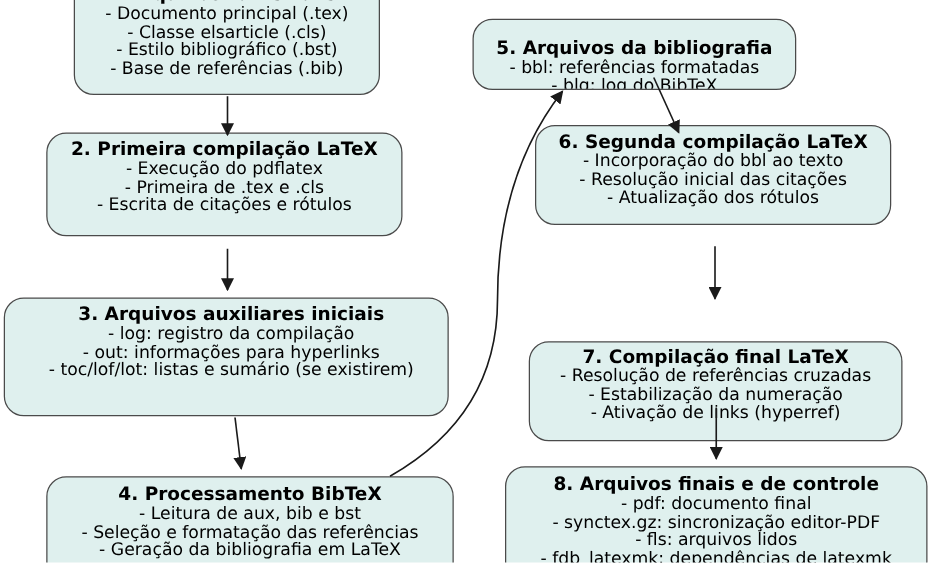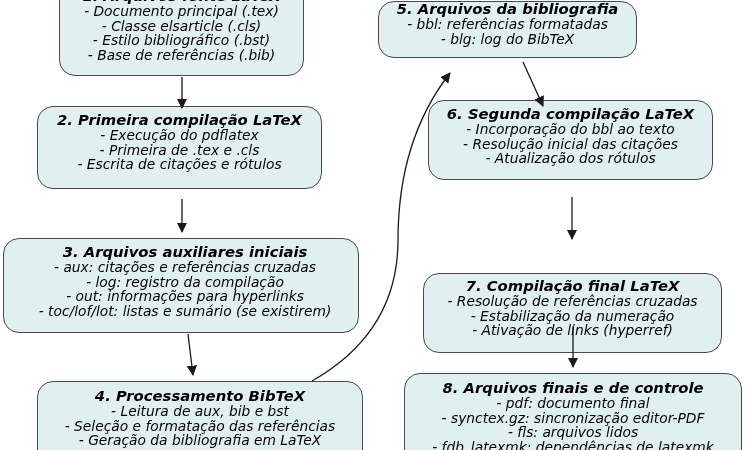--- a/index.html
+++ b/index.html
@@ -4,21 +4,21 @@
 <style>
   html, body { margin: 0; padding: 0; }
   body {
     width: 750px; height: 450px;
     position: relative;
     overflow: hidden;
     background: #ffffff;
     font-family: "DejaVu Sans", "Liberation Sans", sans-serif;
     color: #000000;
   }
-  .stage { position: absolute; inset: 0; width: 750px; height: 450px; font-style: italic; }
+  .stage { position: absolute; inset: 0; width: 750px; height: 450px; }
   .box {
     position: absolute;
     box-sizing: border-box;
     background: #dff0ee;
     border: 1.5px solid #4a4a4a;
     border-radius: 16px;
     text-align: center;
     overflow: hidden;
     padding-left: 4px; padding-right: 4px;
   }
@@ -58,34 +58,33 @@
 
   <div class="box" style="left:37px; top:106px; width:285px; height:83px; padding-top:6px;">
     <div class="title">2. Primeira compilação LaTeX</div>
     <div class="line">- Execução do pdflatex</div>
     <div class="line">- Primeira de .tex e .cls</div>
     <div class="line">- Escrita de citações e rótulos</div>
   </div>
 
   <div class="box" style="left:3px; top:238px; width:356px; height:95px; padding-top:6px;padding-left:12px;">
     <div class="title">3. Arquivos auxiliares iniciais</div>
-    <div class="line">- aux: citações e referências cruzadas</div>
     <div class="line">- log: registro da compilação</div>
     <div class="line">- out: informações para hyperlinks</div>
     <div class="line">- toc/lof/lot: listas e sumário (se existirem)</div>
   </div>
 
   <div class="box" style="left:37px; top:381px; width:326px; height:85px; padding-top:7px;">
     <div class="title">4. Processamento BibTeX</div>
     <div class="line">- Leitura de aux, bib e bst</div>
     <div class="line">- Seleção e formatação das referências</div>
     <div class="line">- Geração da bibliografia em LaTeX</div>
   </div>
 
-  <div class="box" style="left:378px; top:1px; width:259px; height:57px; padding-top:0px;">
+  <div class="box" style="left:378px; top:15px; width:259px; height:57px; padding-top:16px;">
     <div class="title">5. Arquivos da bibliografia</div>
     <div class="line">- bbl: referências formatadas</div>
     <div class="line">- blg: log do BibTeX</div>
   </div>
 
   <div class="box" style="left:428px; top:100px; width:285px; height:80px; padding-top:6px;">
     <div class="title">6. Segunda compilação LaTeX</div>
     <div class="line">- Incorporação do bbl ao texto</div>
     <div class="line">- Resolução inicial das citações</div>
     <div class="line">- Atualização dos rótulos</div>

